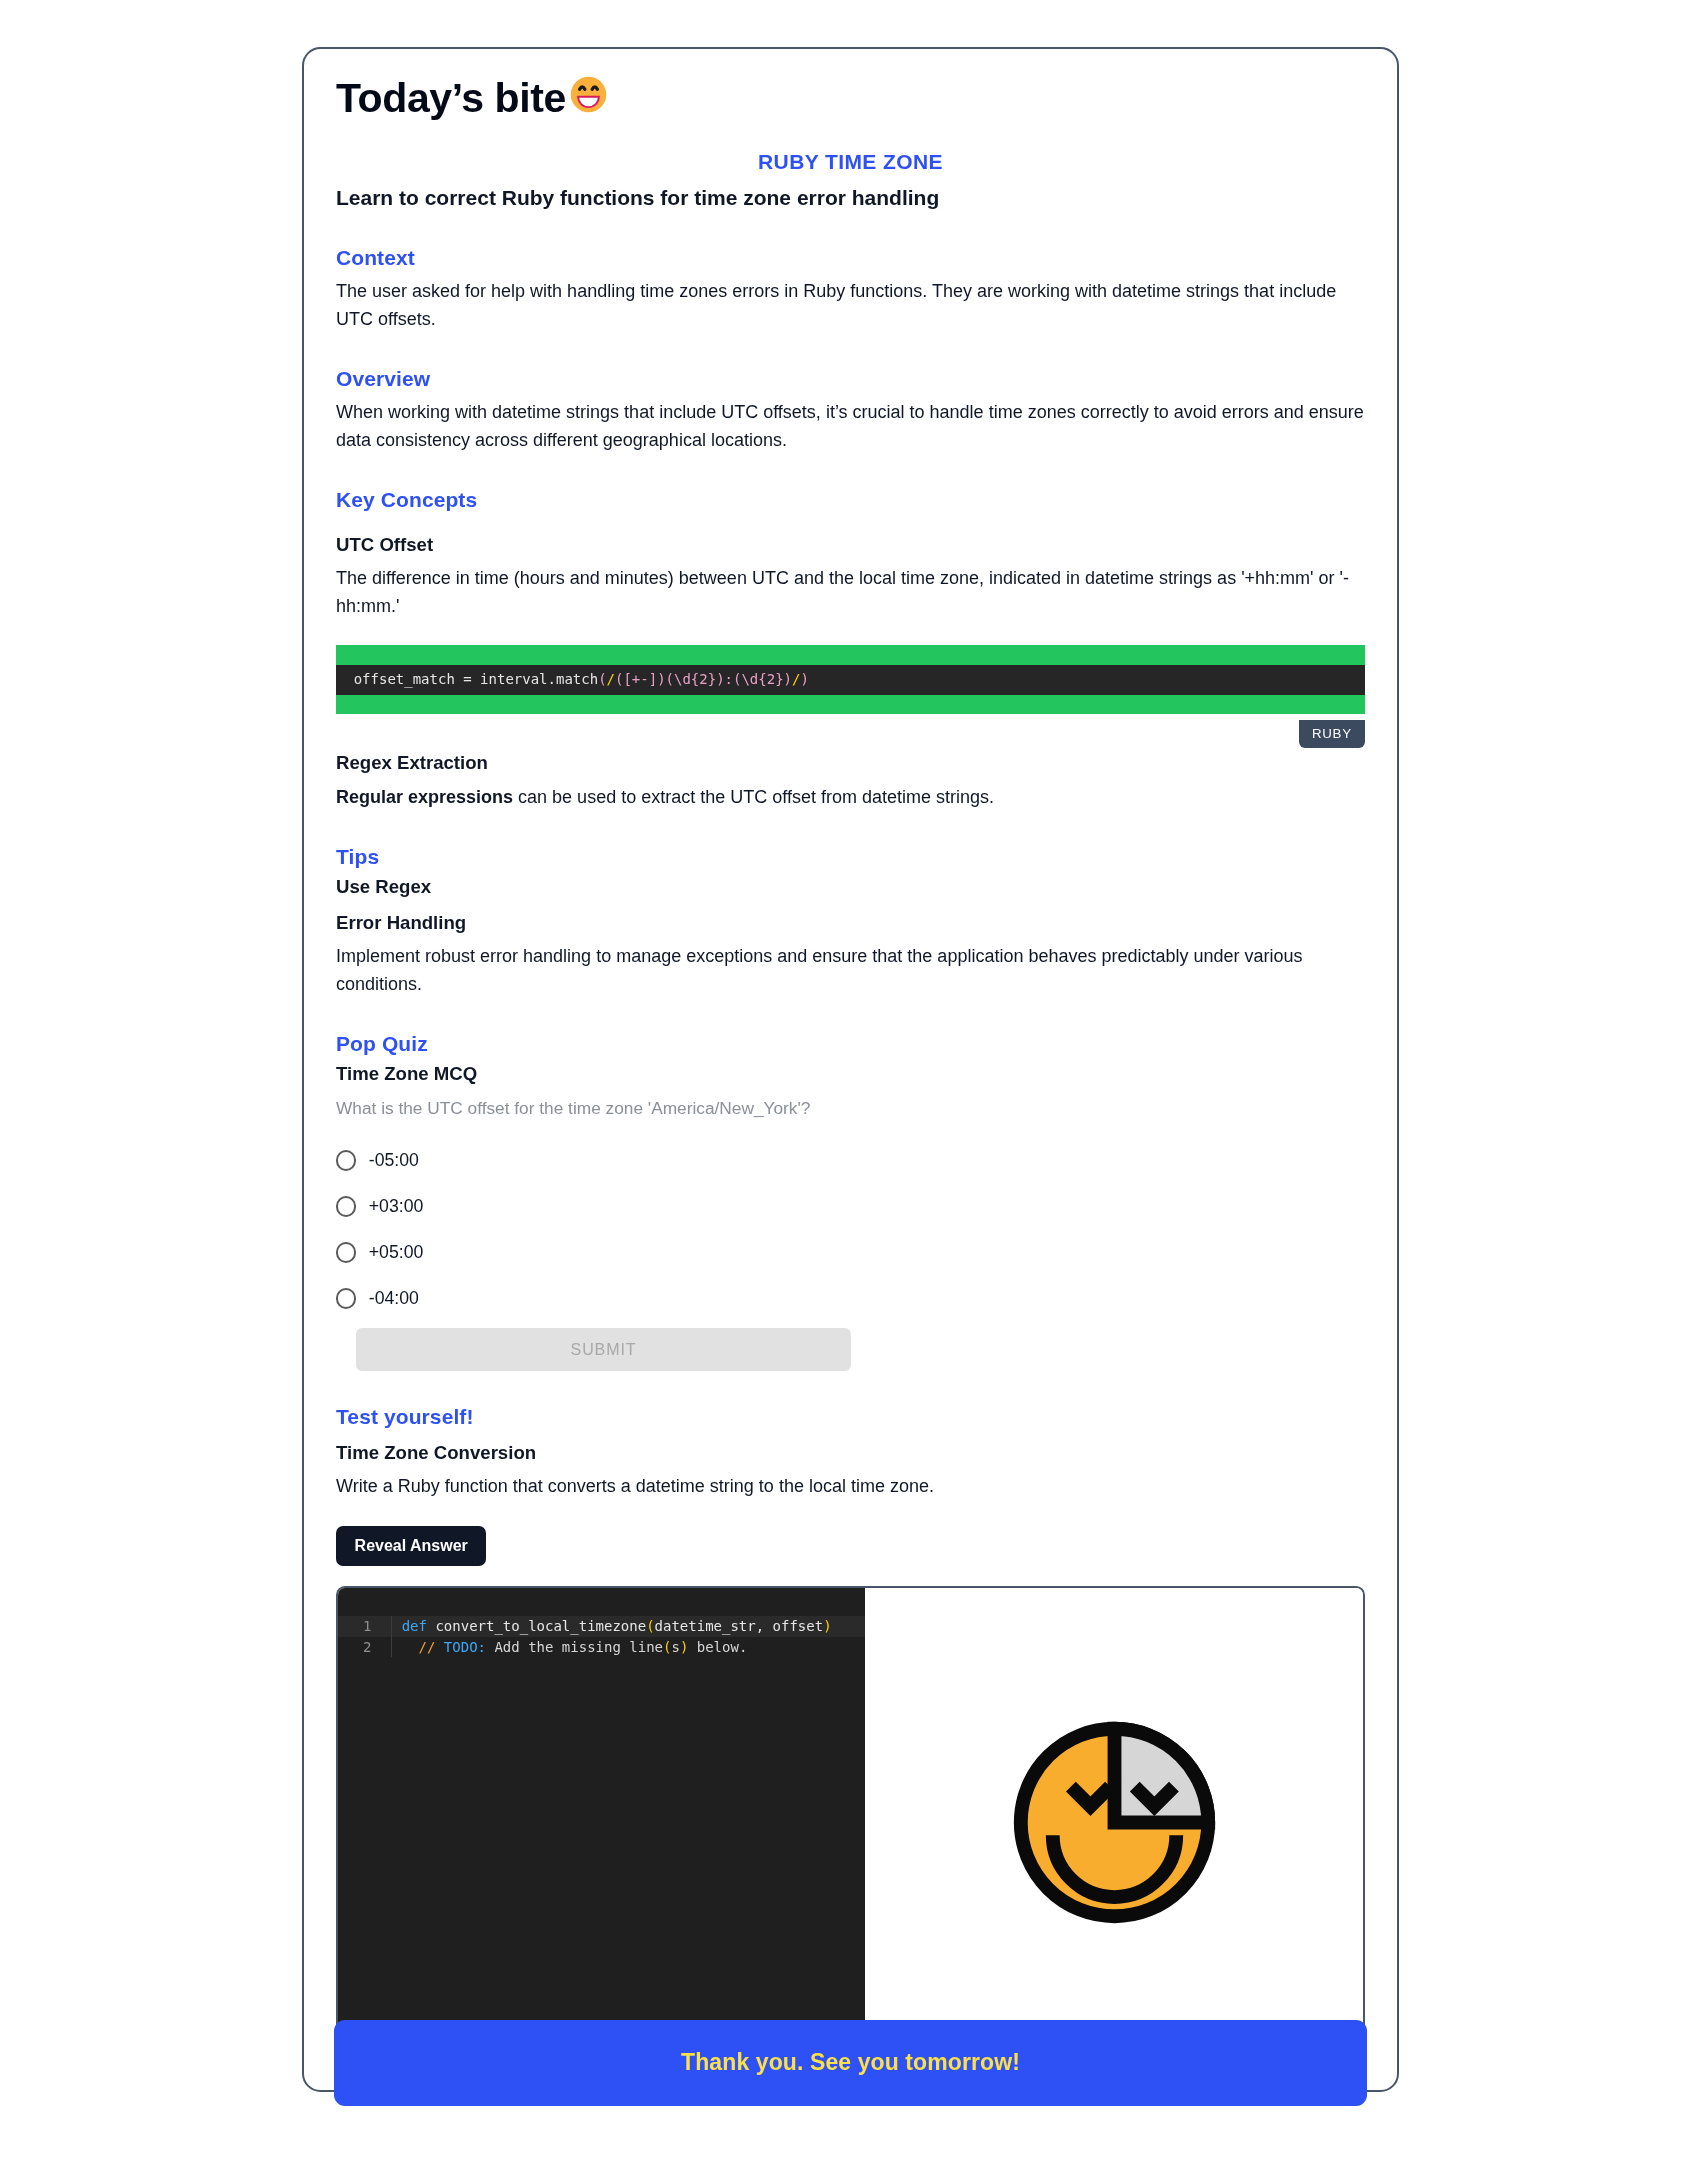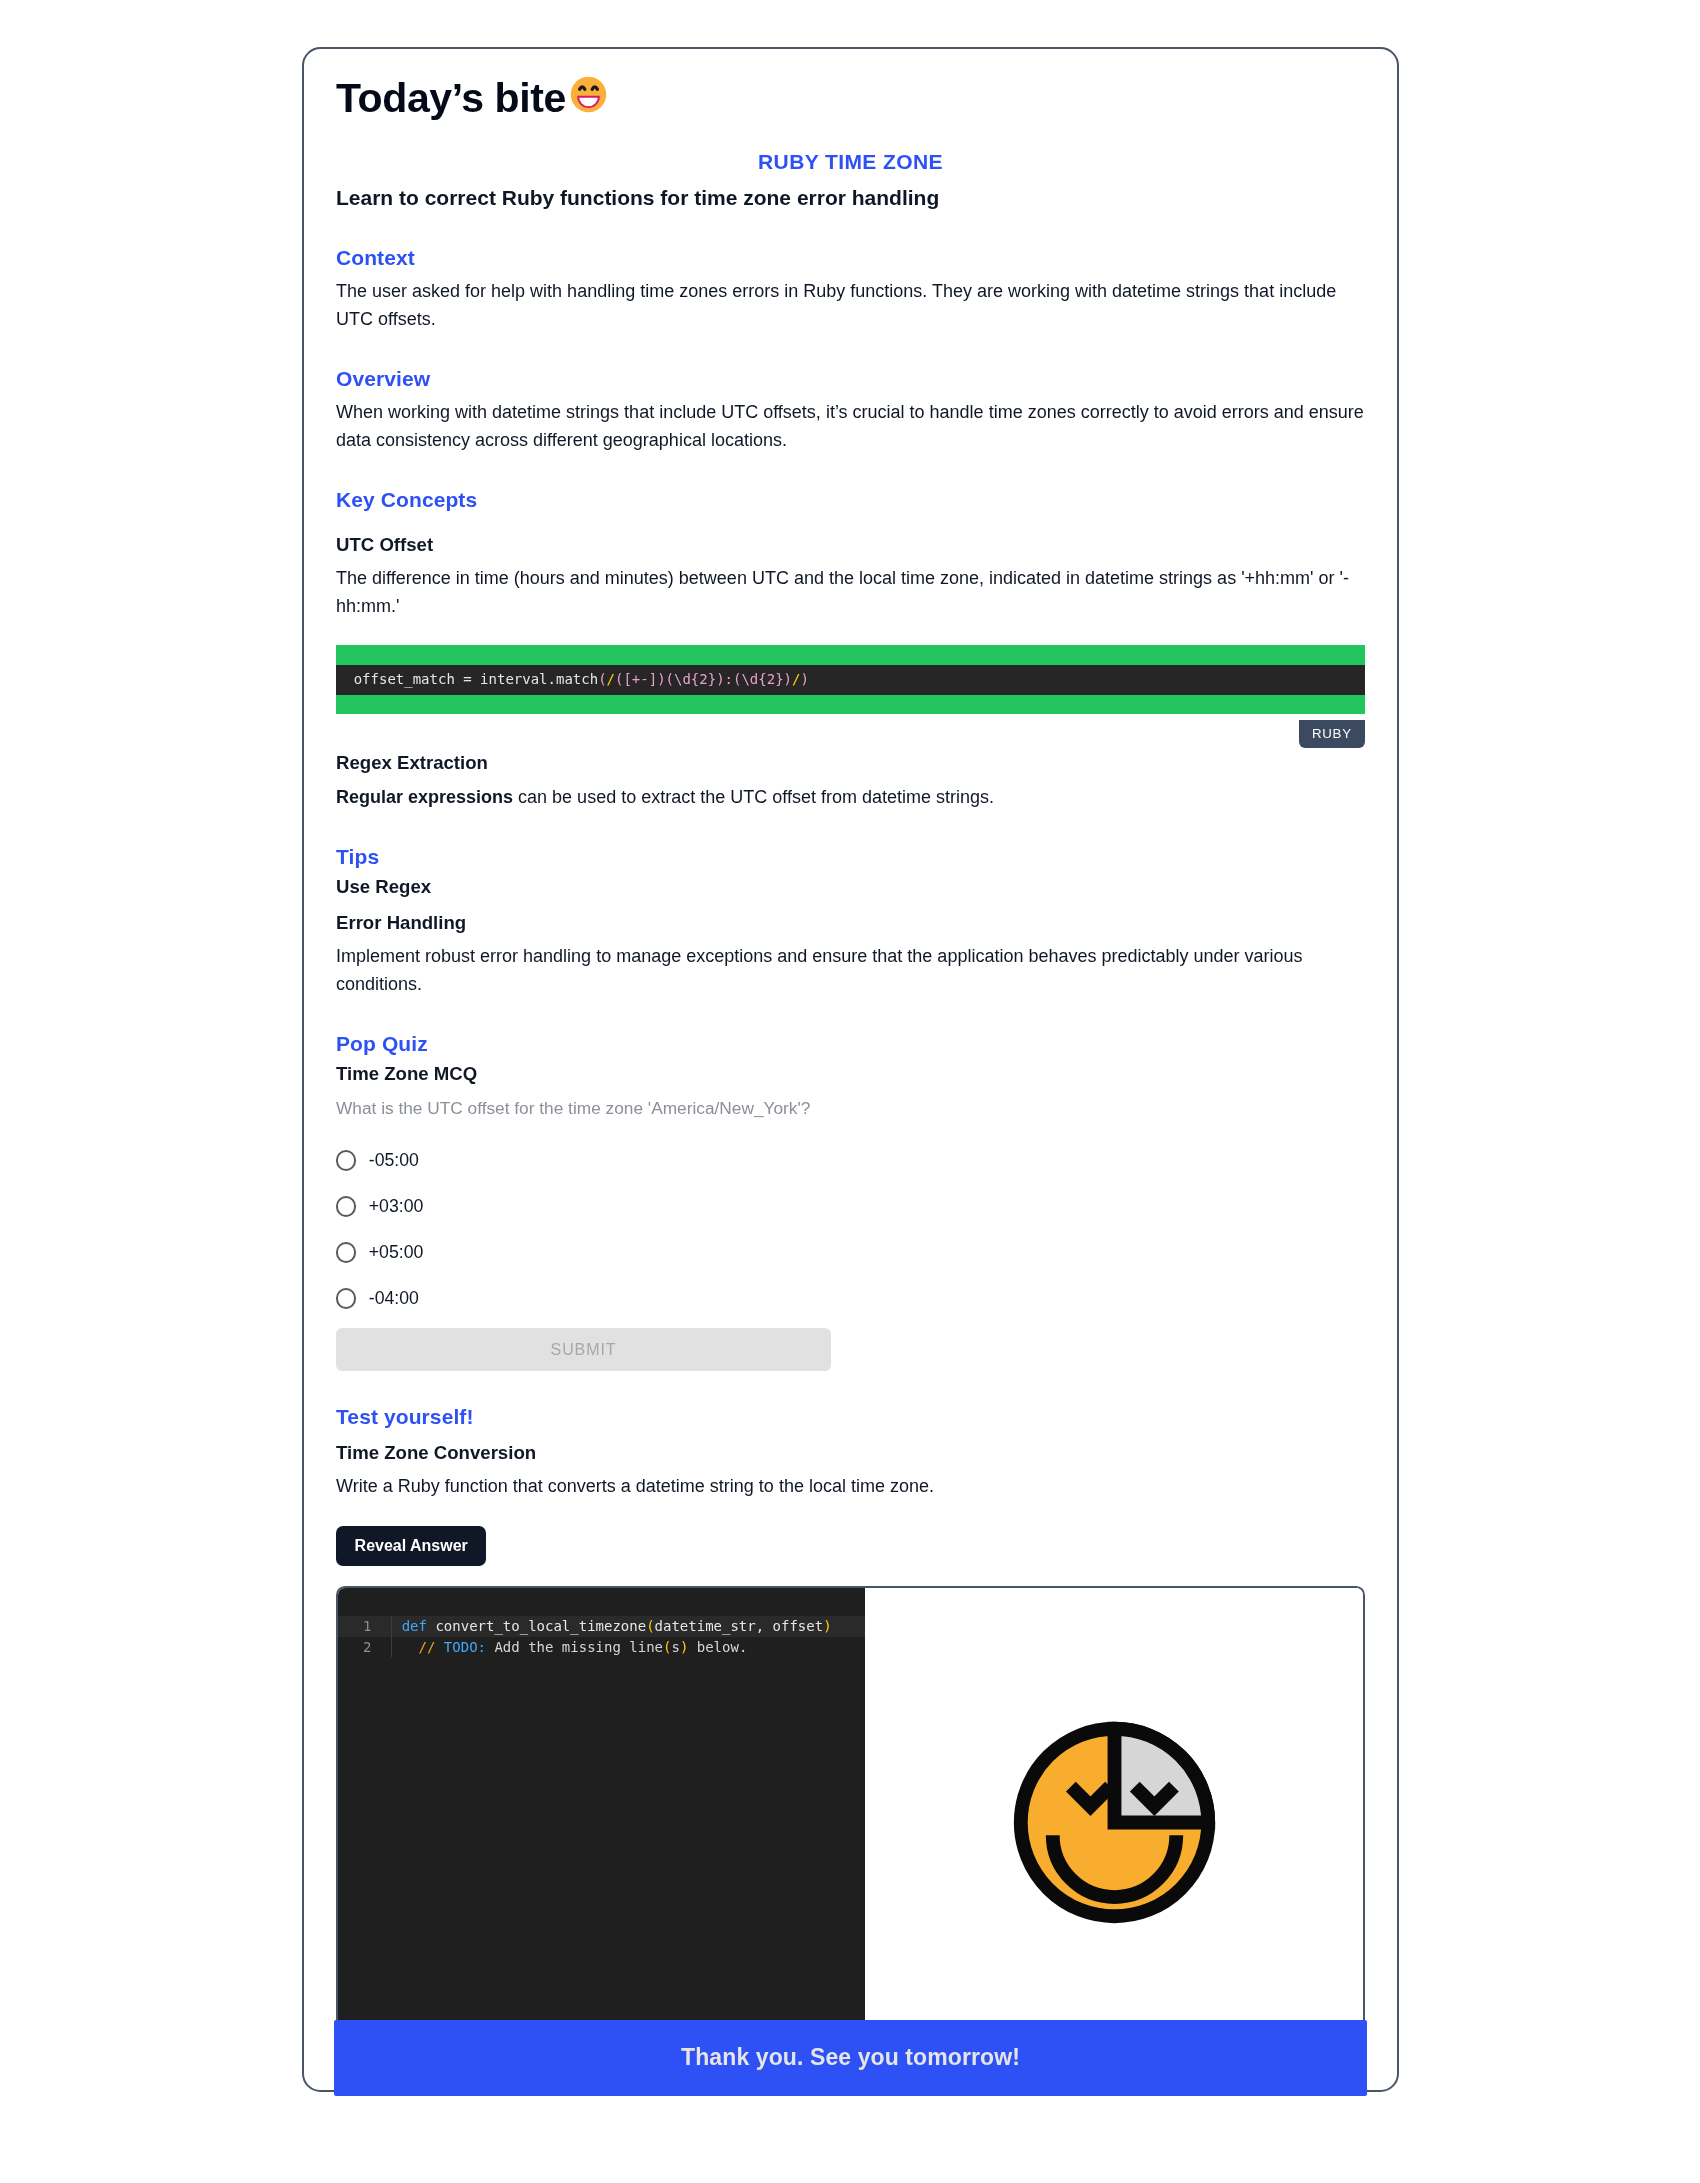--- a/index.html
+++ b/index.html
@@ -170,20 +170,21 @@
     height: 43px;
     margin-top: 7px;
     background: #e1e1e1;
     border: none;
     border-radius: 6.2px;
     color: #a8a8a8;
     font-size: 16px;
     letter-spacing: 0.9px;
     font-family: "Liberation Sans", sans-serif;
     cursor: default;
+    margin-left: 20px;
   }
 
   
   .reveal-row {
     display: flex;
     justify-content: flex-start;
     margin-top: 25px;
   }
   .reveal-btn {
     background: #101828;
@@ -259,26 +260,26 @@
     letter-spacing: 0.7px;
     padding: 7px 13.3px 8px 13.3px;
     border-radius: 6.2px 0 6.2px 0;
     line-height: 1;
   }
 
   
   .footer-banner {
     margin: 44px 0 0 0;
     background: #2d51f5;
-    border-radius: 2px;
-    height: 76px;
+    border-radius: 11px;
+    height: 86px;
     display: flex;
     align-items: center;
     justify-content: center;
-    color: #e5e5e5;
+    color: #fde047;
     font-size: 23px;
     font-weight: 700;
     letter-spacing: 0.1px;
   }
 </style>
 </head>
 <body>
 
 <div class="page">
 

